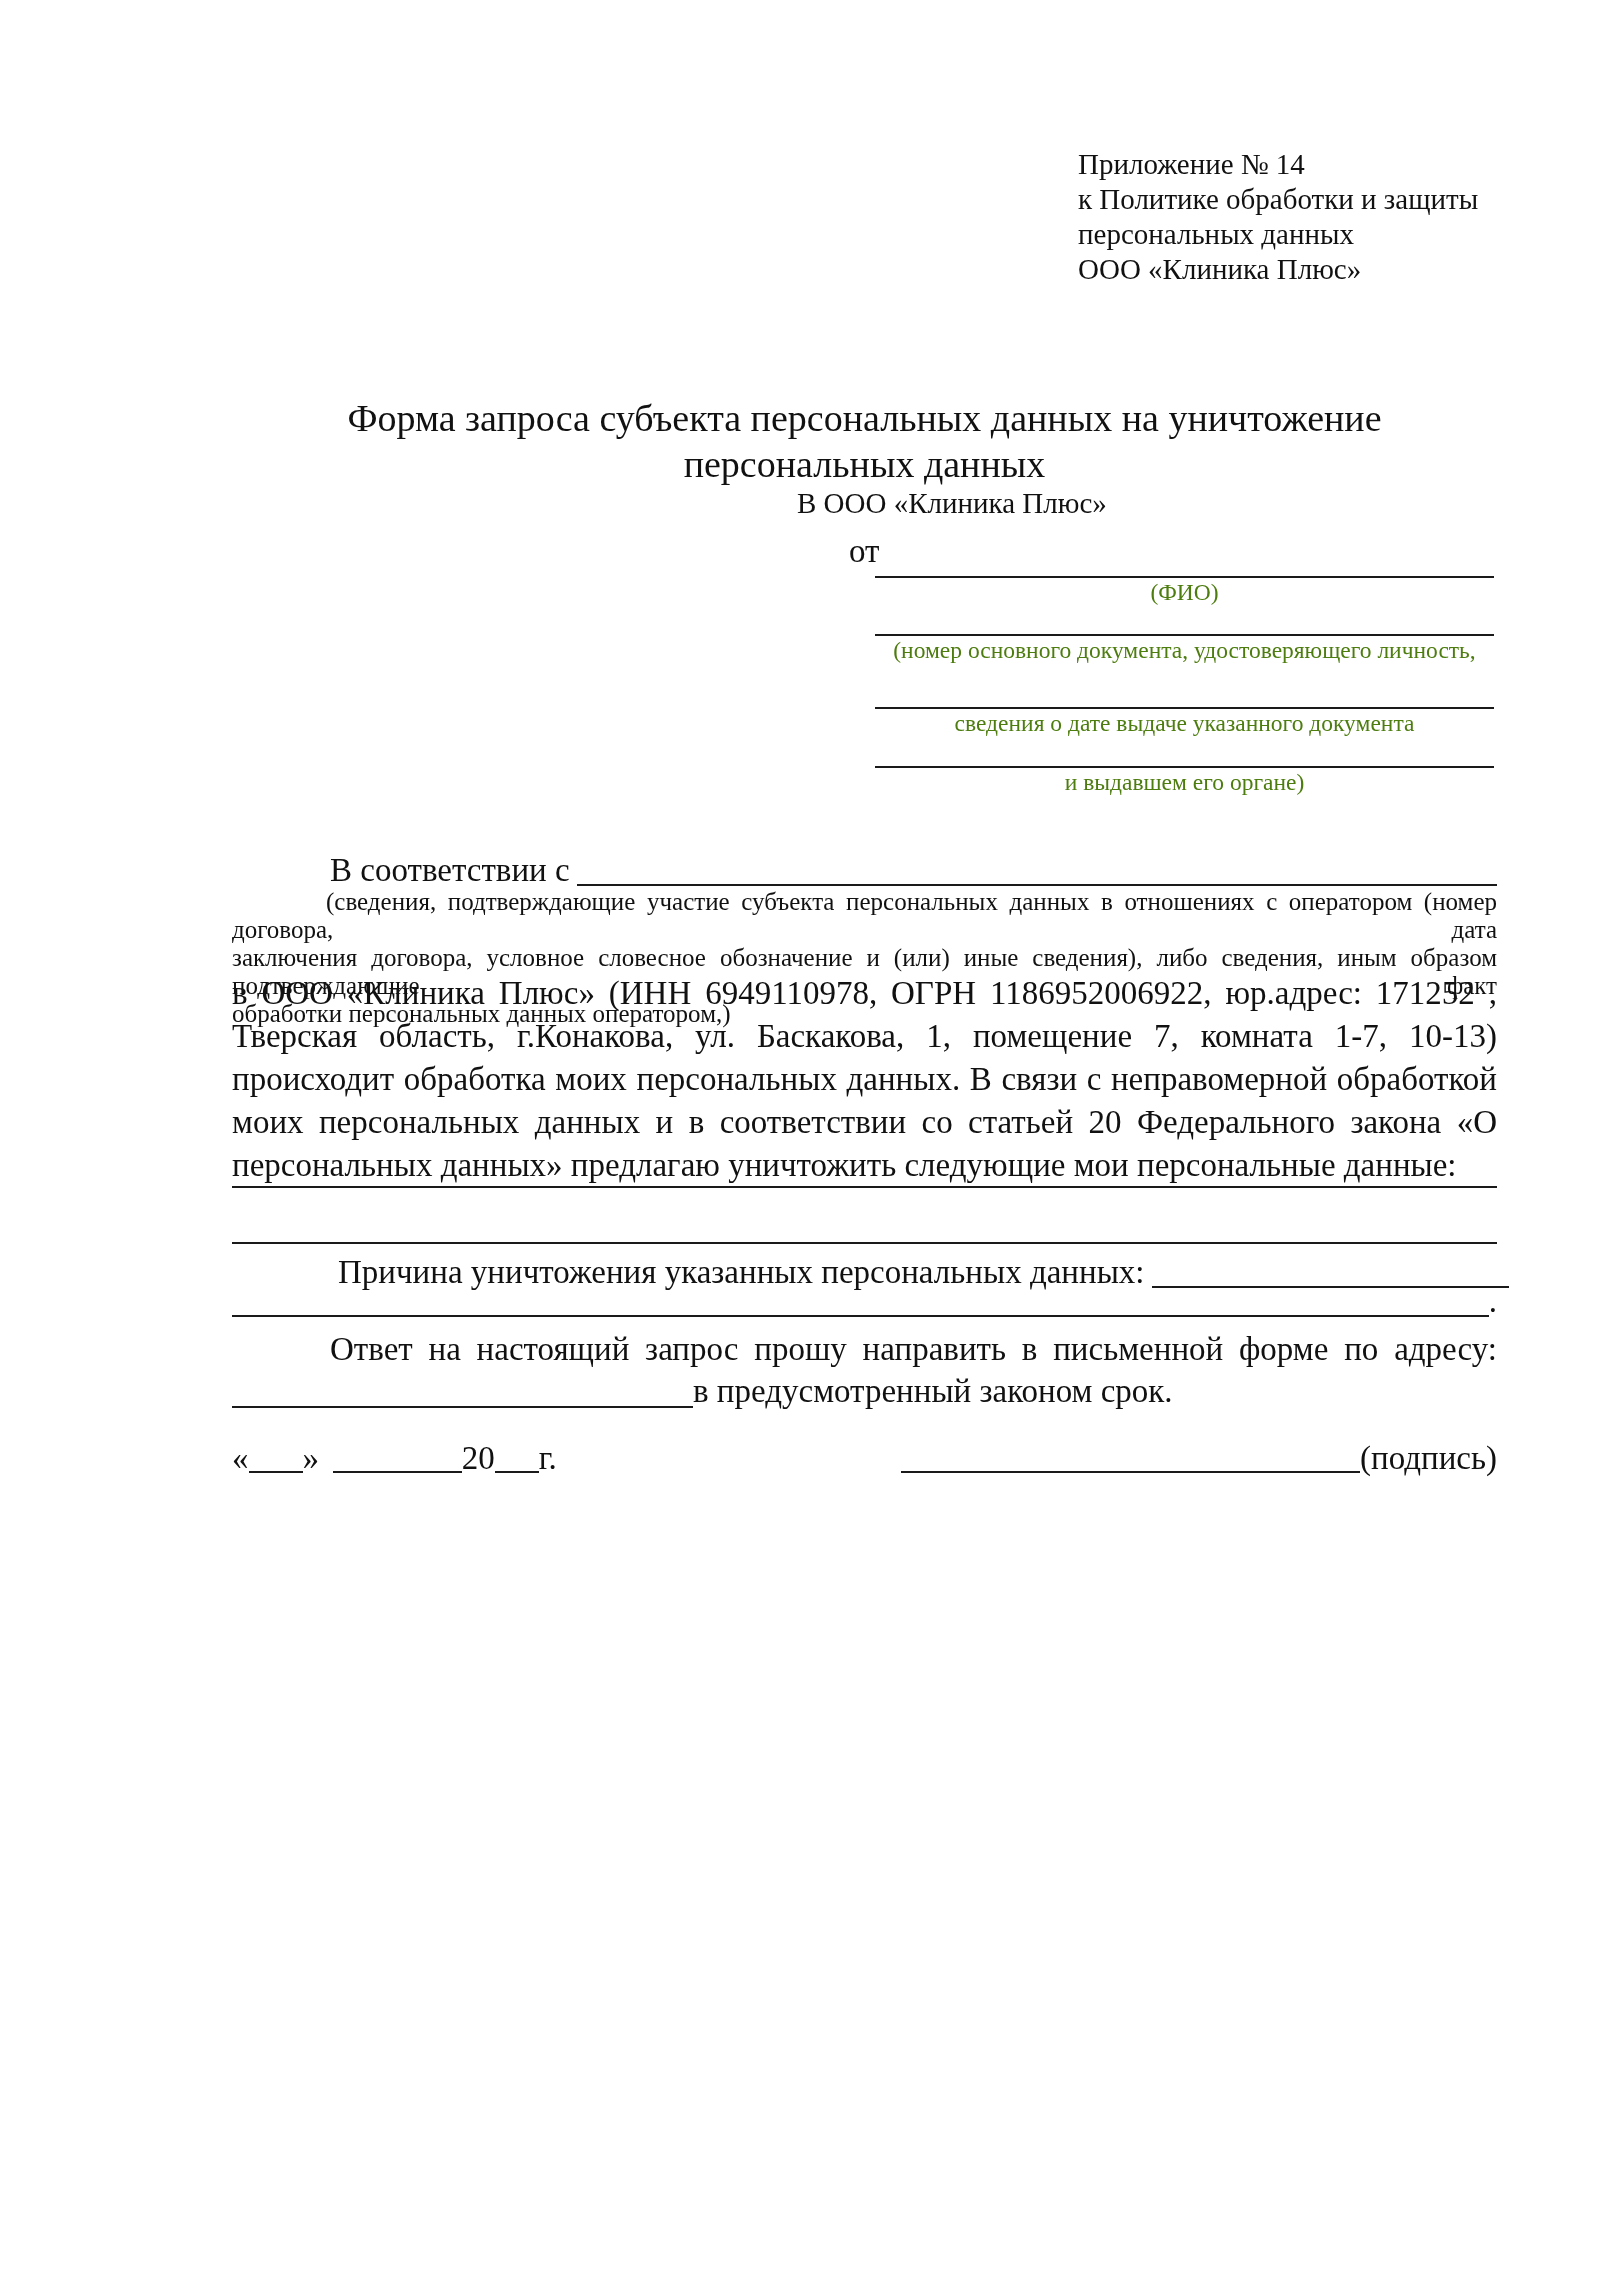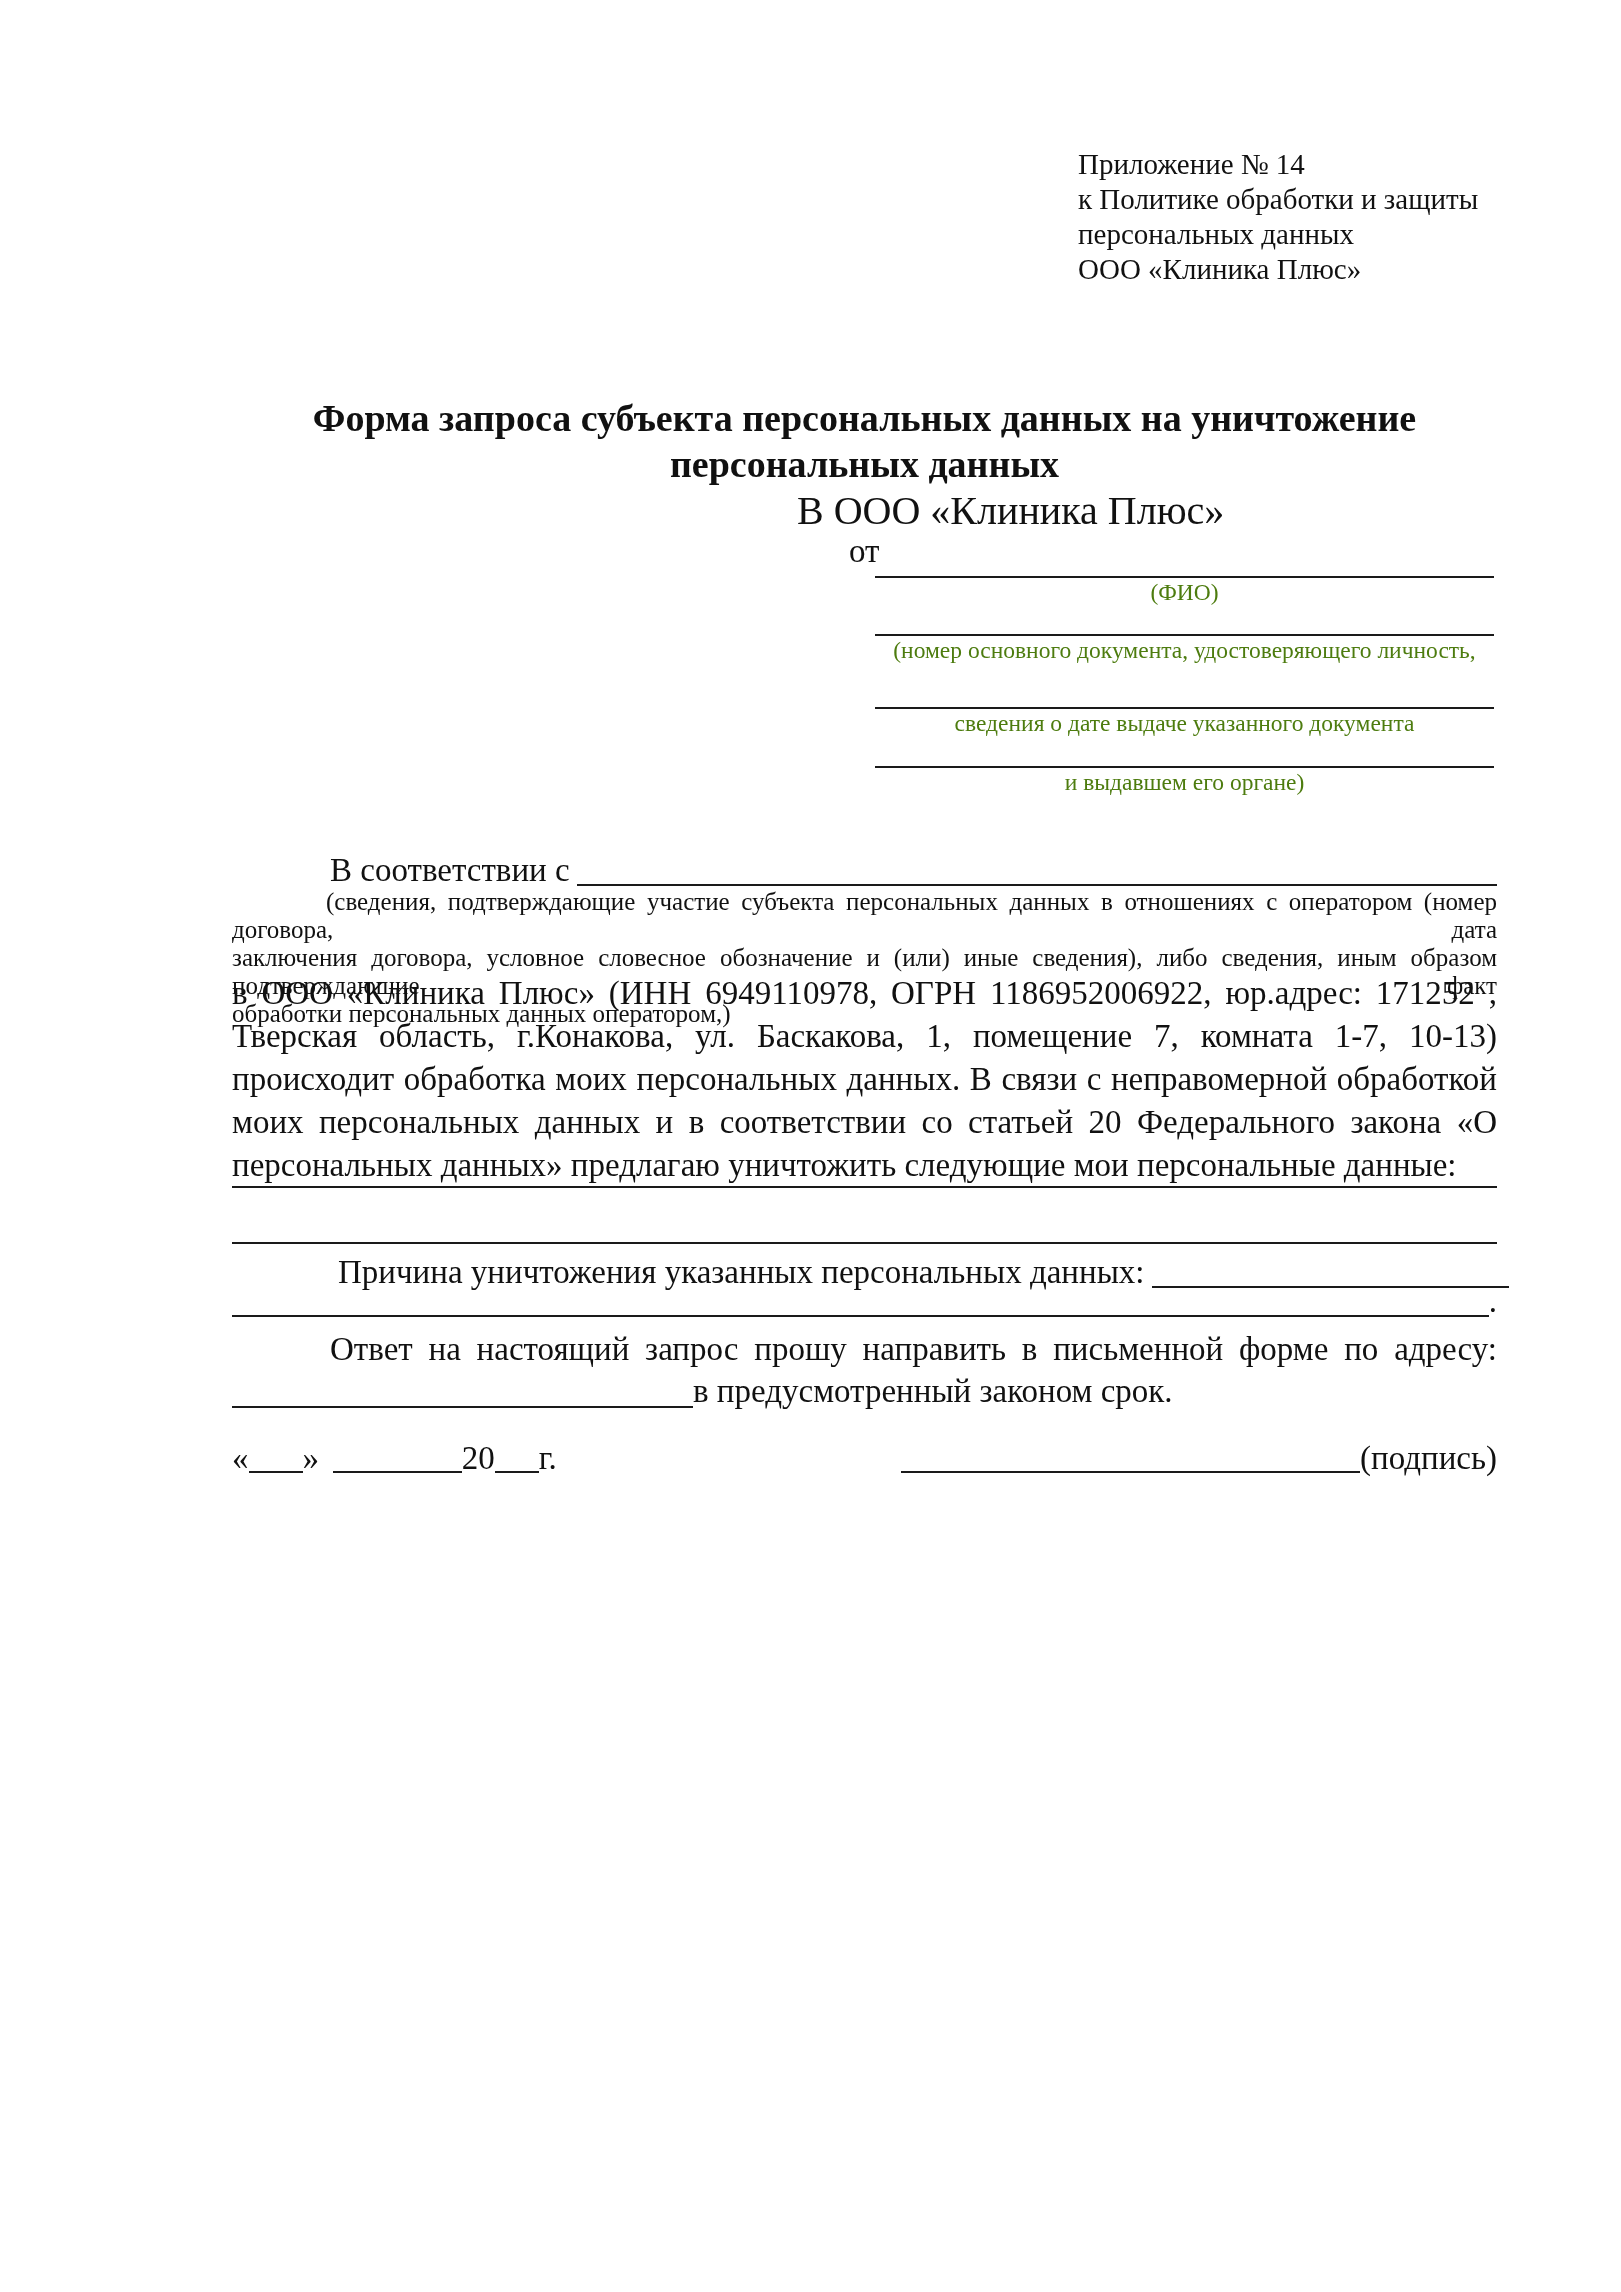--- a/index.html
+++ b/index.html
@@ -12,24 +12,24 @@
     overflow:hidden;
     border-radius:28px;
   }
   .content{position:absolute;left:232px;top:0;width:1265px;height:100%;}
   .abs{position:absolute;}
 
   
   .appendix{left:846px;top:147px;font-size:29px;line-height:35px;white-space:nowrap;}
 
   
-  .title{left:0;top:395px;width:100%;text-align:center;font-weight:bold;font-size:38px;line-height:46px;}
+  .title{left:0;top:395px;width:100%;text-align:center;font-weight:normal;font-size:38px;line-height:46px;}
 
   
-  .addressee{left:565px;top:487px;font-size:40px;white-space:nowrap;}
+  .addressee{left:565px;top:487px;font-size:29px;white-space:nowrap;}
   .from{left:617px;top:533px;font-size:33px;}
 
   
   .fields{left:643px;top:573px;width:619px;}
   .blank{border-bottom:2.9px solid #1a1a1a;}
   .b1{height:2.9px;}
   .b2{height:27.4px;}
   .b3{height:42px;}
   .b4{height:27.4px;}
   .flabel{font-size:23.5px;line-height:29px;text-align:center;color:#4d7c0f;}

